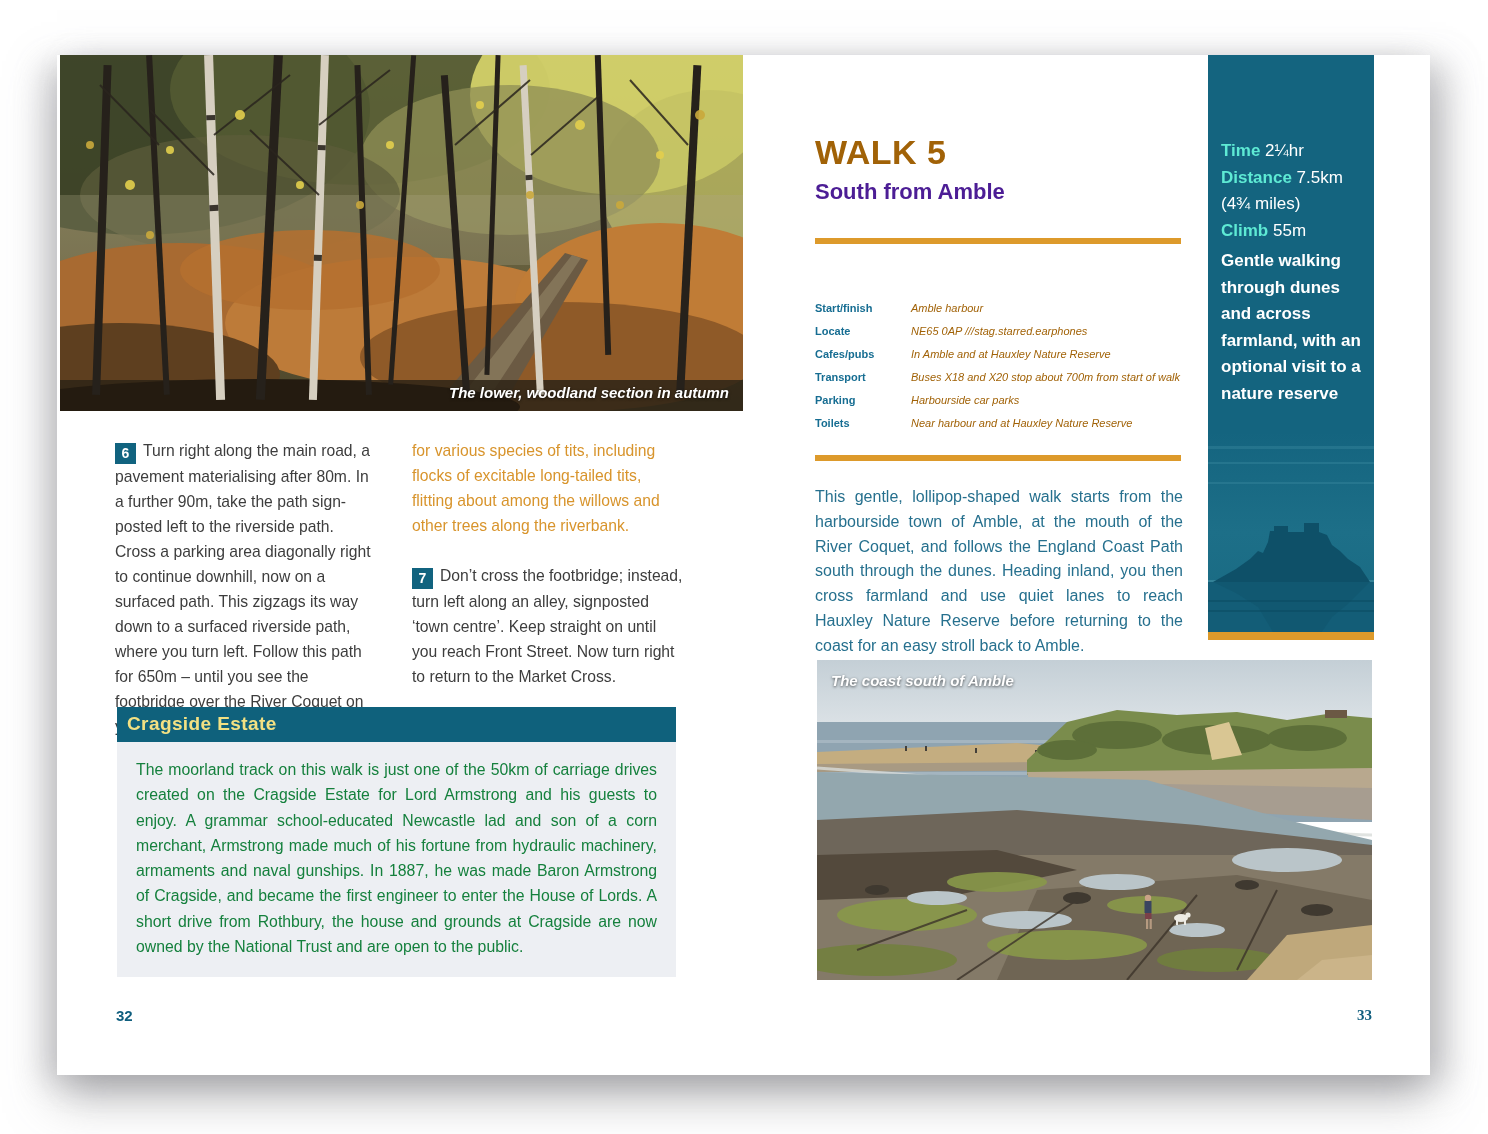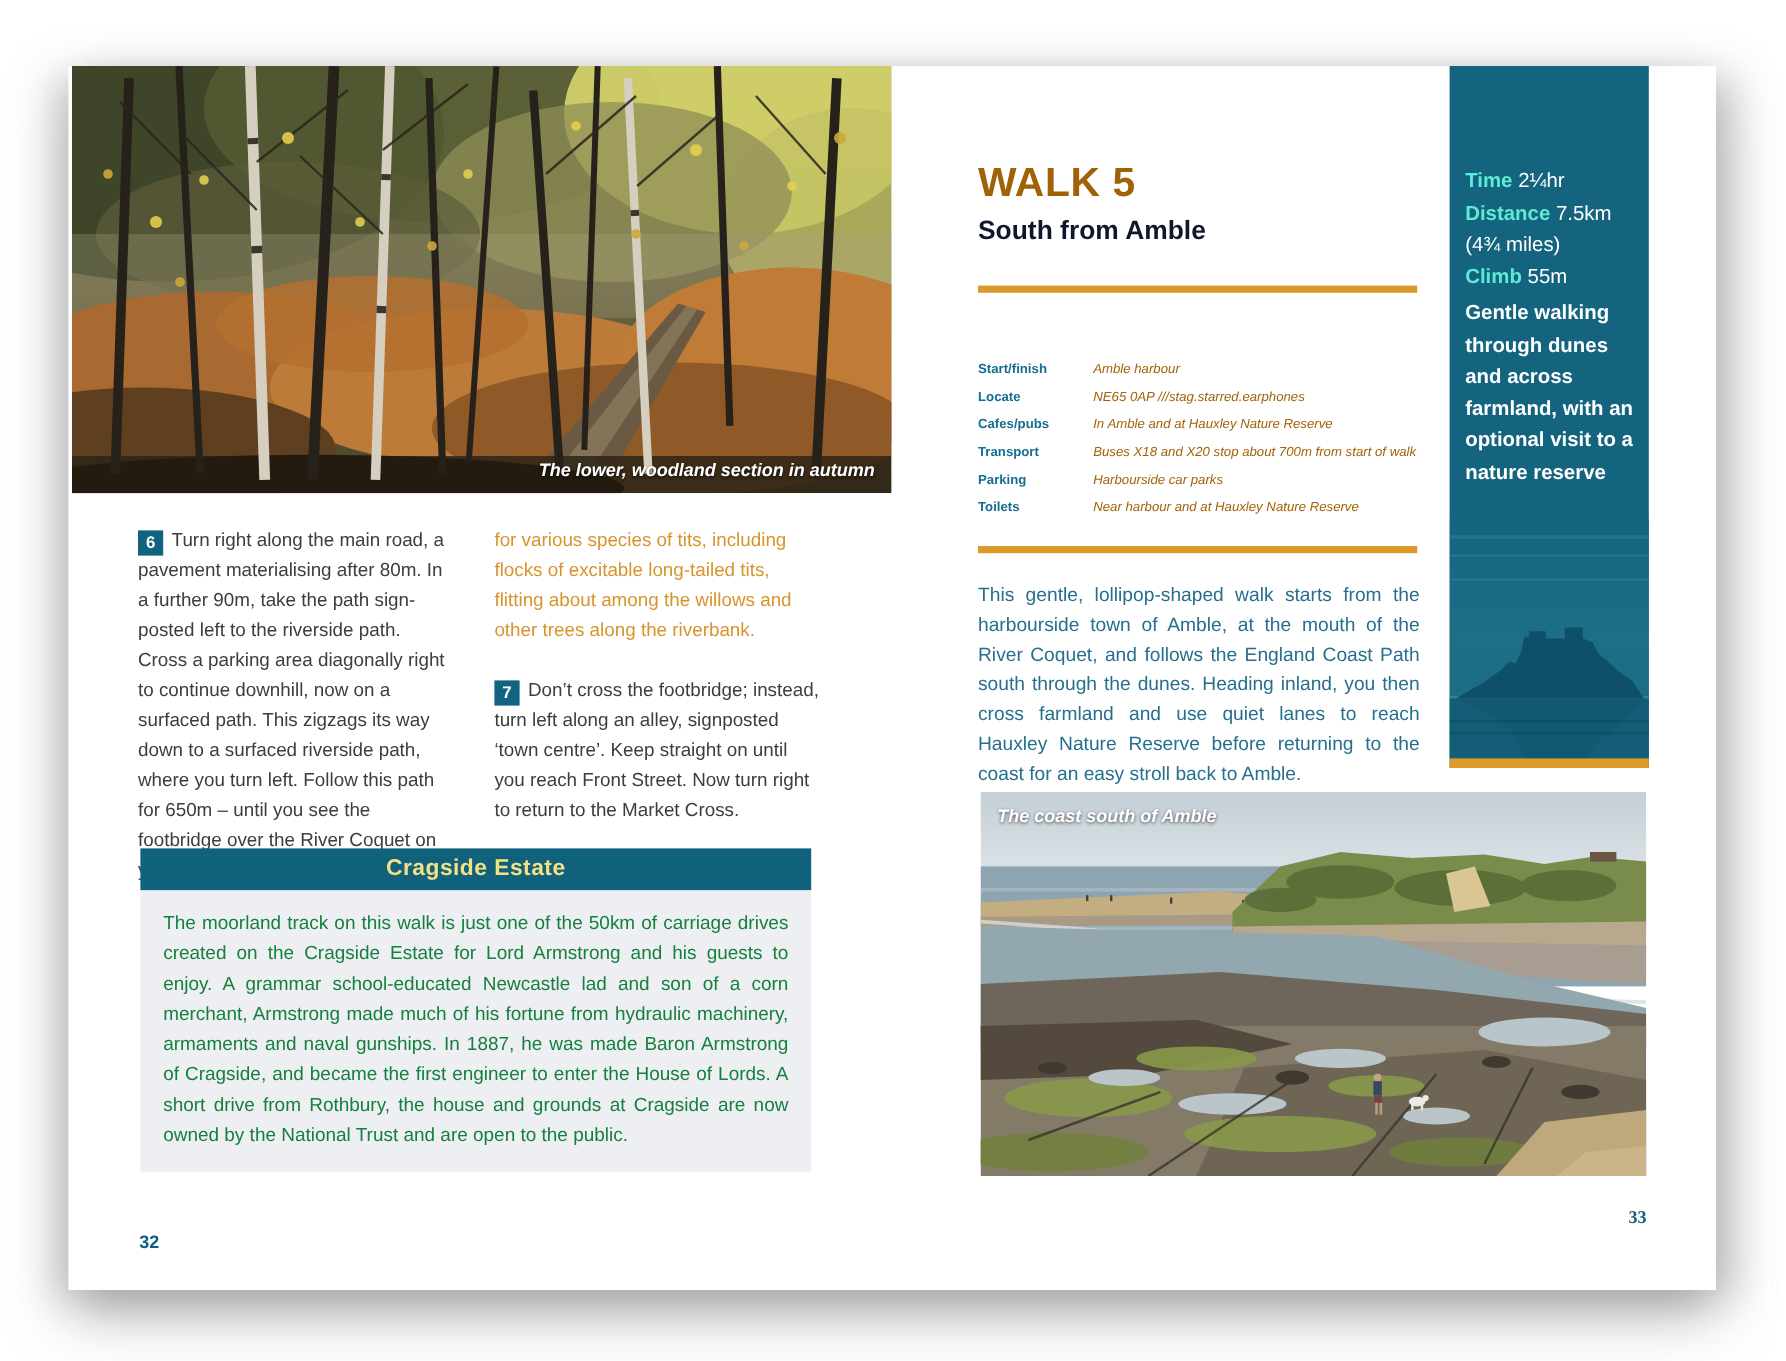--- a/index.html
+++ b/index.html
@@ -27,33 +27,33 @@
   .col { position:absolute; top:383px; font-size:15.7px; line-height:25px; color:#3d3d3d; }
   .col1 { left:58px; width:264px; }
   .col2 { left:355px; width:272px; }
   .badge { display:inline-block; width:21px; height:21px; background:#11637f; color:#fff;
     font-weight:bold; font-size:14px; line-height:21px; text-align:center;
     margin-right:7px; vertical-align:-2px; }
   .hl { color:#d8942c; }
   .col2 .para-hl { color:#d8942c; margin-bottom:25px; }
 
   .cragbox { position:absolute; left:60px; top:652px; width:559px; }
-  .cragbox-header { background:#0f617c; padding:6px 10px 7px; text-align:center; }
+  .cragbox-header { background:#0f617c; padding:6px 10px 7px; }
   .cragbox-title { color:#f3e183; font-weight:bold; font-size:19px; letter-spacing:.4px; }
   .cragbox-body { background:#edeff3; padding:15px 19px 18px; font-size:15.8px;
     line-height:25.3px; color:#15803d; text-align:justify; }
 
   .pagenum { position:absolute; top:952px; font-weight:bold; font-size:15px; color:#0f5e7e; }
-  .pagenum-left { left:59px;margin-top:20px; }
+  .pagenum-left { left:59px; }
   .pagenum-right { right:58px; text-align:right;font-family:Liberation Serif, serif; }
 
   
   .walk-label { position:absolute; left:72px; top:78px; color:#a16207; font-weight:800;
     font-size:34px; letter-spacing:.5px; }
-  .walk-title { position:absolute; left:72px; top:124px; color:#0f172a; font-weight:bold; font-size:22px; }
+  .walk-title { position:absolute; left:72px; top:124px; color:#4c1d95; font-weight:bold; font-size:22px; }
   .rule { position:absolute; left:72px; width:366px; height:6px; background:#dd9a2b; }
   .rule1 { top:183px; } .rule2 { top:400px; }
 
   .info-table { position:absolute; left:72px; top:206px; width:368px; font-size:11px; line-height:23px;margin-top:36px; }
   .info-row { display:flex; }
   .info-label { width:96px; flex:0 0 96px; color:#166d92; font-weight:bold; }
   .info-value { flex:1; color:#a16207; font-style:italic; }
 
   .intro { position:absolute; left:72px; top:430px; width:368px; color:#26708e;
     font-size:16px; line-height:24.8px; text-align:justify; }

